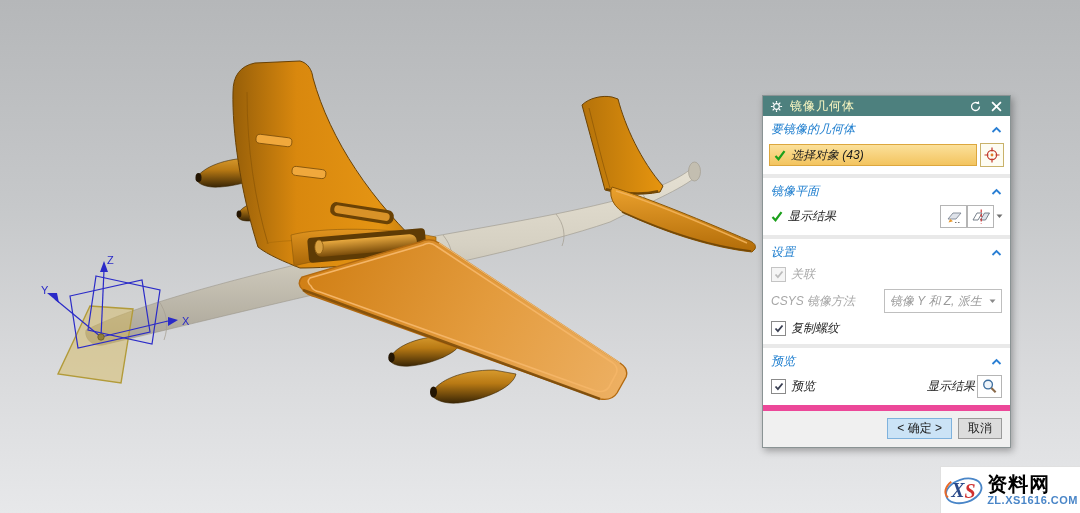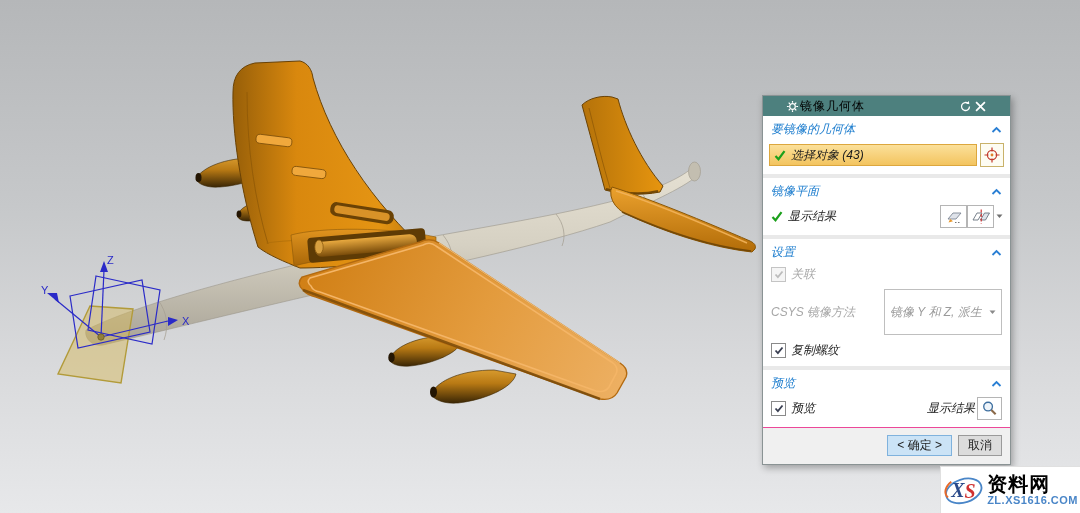--- a/index.html
+++ b/index.html
@@ -4,21 +4,21 @@
 <style>
   html,body{margin:0;padding:0;}
   body{width:1080px;height:513px;overflow:hidden;font-family:"Liberation Sans",sans-serif;}
   .viewport{position:absolute;left:0;top:0;width:1080px;height:513px;
     background:linear-gradient(180deg,#b5b7b9 0%,#c6c8ca 40%,#d9dadc 72%,#e7e8ea 100%);}
   .scene{position:absolute;left:0;top:0;width:1080px;height:513px;}
 
   
   .dialog{position:absolute;left:762px;top:95px;width:247px;font-size:12px;color:#1c1c1c;
     background:#e9e9e9;border:1px solid #8a9394;box-shadow:2px 3px 7px rgba(0,0,0,.3);}
-  .titlebar{height:20px;background:#4d807e;display:flex;align-items:center;padding:0 22px;color:#000000;}
+  .titlebar{height:20px;background:#4d807e;display:flex;align-items:center;padding:0 6px;gap:6px;color:#fef9c3;}
   .titlebar .title{flex:1;font-size:12px;letter-spacing:1px;}
   .tb-icon{width:15px;height:15px;display:flex;align-items:center;justify-content:center;cursor:pointer;}
   .sec{background:#fff;margin-bottom:4px;padding:1px 0 5px;font-style:italic;}
   .sec:first-child{margin-top:0;}
   .sec-header{display:flex;align-items:center;justify-content:space-between;padding:4px 8px 3px;}
   .sec-title{color:#1d7dce;}
   .chev{display:flex;align-items:center;cursor:pointer;}
   .row{display:flex;align-items:center;padding:2px 6px;}
   .select-row{flex:1;display:flex;align-items:center;gap:5px;height:20px;padding:0 4px;
     background:linear-gradient(#fbe09a,#f3c45f);border:1px solid #dca73e;cursor:pointer;}
@@ -28,23 +28,23 @@
   .icon-btn{width:27px;height:23px;background:#fff;border:1px solid #b5b5b5;display:flex;
     align-items:center;justify-content:center;padding:0;cursor:pointer;}
   .mini-dd{width:10px;height:23px;border:none;background:transparent;display:flex;align-items:center;
     justify-content:center;padding:0;cursor:pointer;}
   .spacer{flex:1;}
   .checkbox{width:13px;height:13px;border:1px solid #8a8a8a;background:#fff;display:flex;
     align-items:center;justify-content:center;flex:none;cursor:pointer;}
   .checkbox.disabled{border-color:#c4c4c4;background:#f5f5f5;}
   .muted{color:#a6a6a6;}
   .select{margin-left:auto;width:106px;height:20px;border:1px solid #bfbfbf;background:#fff;
-    display:flex;align-items:center;padding:12px 5px;color:#9a9a9a;cursor:pointer;}
+    display:flex;align-items:center;padding:1px 5px;color:#9a9a9a;cursor:pointer;}
   .select .ddm{margin-left:auto;display:flex;align-items:center;}
-  .footer{background:#f0f0f0;border-top:1px solid #ec4899;display:flex;justify-content:flex-end;
+  .footer{background:#f0f0f0;border-top:6px solid #ec4899;display:flex;justify-content:flex-end;
     gap:6px;padding:7px 8px 8px;}
   .btn{height:21px;padding:0 9px;font-size:12px;font-family:"Liberation Sans",sans-serif;
     border:1px solid #9a9a9a;background:#dcdcdc;color:#222;cursor:pointer;}
   .btn.ok{background:#cbe3f6;border-color:#7fb2dd;}
 
   
   .watermark{position:absolute;right:0;bottom:0;width:135px;height:46px;background:#fff;
     border-left:1px solid #e0e0e0;border-top:1px solid #e0e0e0;display:flex;align-items:center;padding:0 2px;}
   .wm-text{display:flex;flex-direction:column;line-height:1;margin-left:1px;}
   .wm-name{font-size:20px;font-weight:bold;color:#000000;letter-spacing:1px;}

